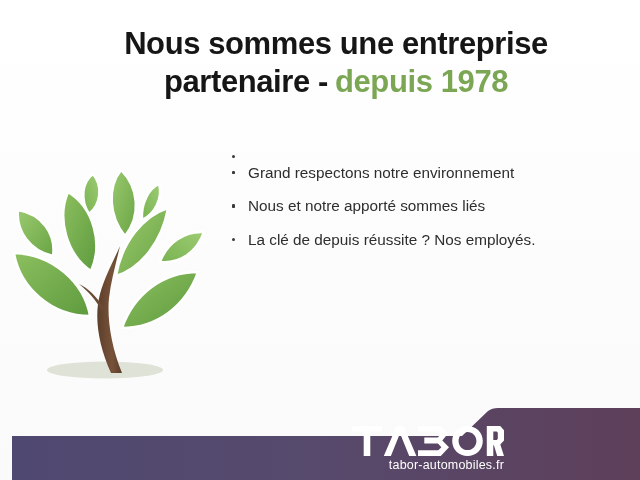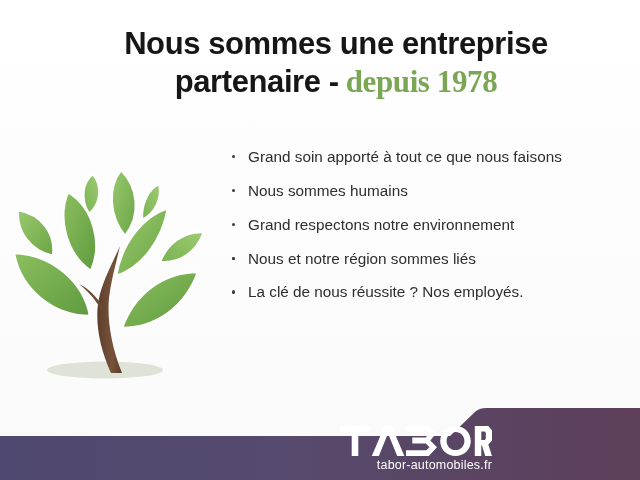--- a/index.html
+++ b/index.html
@@ -38,21 +38,20 @@
     font-weight: bold;
     color: #161616;
     white-space: nowrap;
   }
   .heading-line-2 {
     margin-top: 2px;
   }
   .heading-accent {
     color: #7ba754;
     font-weight: bold;
-    font-family: Liberation Serif, serif;
   }
   .dash-sp { display: inline-block; width: 7px; }
 
   
   .bullets {
     position: absolute;
     left: 230px;
     top: 148px;
     width: 400px;
     margin: 0;
@@ -87,20 +86,21 @@
     height: 245px;
   }
 
   
   .footer {
     position: absolute;
     left: 0;
     bottom: 0;
     width: 504px;
     height: 82px;
+    padding-left: 12px;
   }
   .footer svg { display: block; }
 
   .logo-block {
     position: absolute;
     right: 12px;
     bottom: 8px;
     text-align: right;
     pointer-events: none;
   }
@@ -171,40 +171,38 @@
         <path fill="url(#lfC)" stroke="#ffffff" stroke-width="2.4" d="M196 84 C 189 104, 172 116, 152 114 C 159 95, 176 83, 196 84 Z"></path>
 
         <path fill="url(#lfB)" stroke="#ffffff" stroke-width="2.4" d="M190 124 C 178 158, 149 180, 114 180 C 126 146, 155 124, 190 124 Z"></path>
       </g>
     </svg>
   </div>
 
   <ul class="bullets">
     <li class="bullet-item">
       <span class="bullet-dot"></span>
-      <span>Grand soin apporté à tout ce que nous faisons</span>
-    </li>
-    <li class="bullet-item">
-      <span class="bullet-dot"></span>
-      <span>Nous sommes humains</span>
+    </li>
+    <li class="bullet-item">
+      <span class="bullet-dot"></span>
     </li>
     <li class="bullet-item">
       <span class="bullet-dot"></span>
       <span>Grand respectons notre environnement</span>
     </li>
     <li class="bullet-item">
       <span class="bullet-dot"></span>
     </li>
     <li class="bullet-item">
       <span class="bullet-dot"></span>
-      <span>Nous et notre région sommes liés</span>
-    </li>
-    <li class="bullet-item">
-      <span class="bullet-dot"></span>
-      <span>La clé de nous réussite ? Nos employés.</span>
+      <span>Nous et notre apporté sommes liés</span>
+    </li>
+    <li class="bullet-item">
+      <span class="bullet-dot"></span>
+      <span>La clé de depuis réussite ? Nos employés.</span>
     </li>
   </ul>
 
   <div class="footer">
     <svg width="640" height="82" viewBox="0 0 640 82" xmlns="http://www.w3.org/2000/svg">
       <defs>
         <linearGradient id="ftg" x1="0" y1="0" x2="1" y2="0">
           <stop offset="0%" stop-color="#4f4870"></stop>
           <stop offset="45%" stop-color="#564a6d"></stop>
           <stop offset="100%" stop-color="#5e3f59"></stop>

